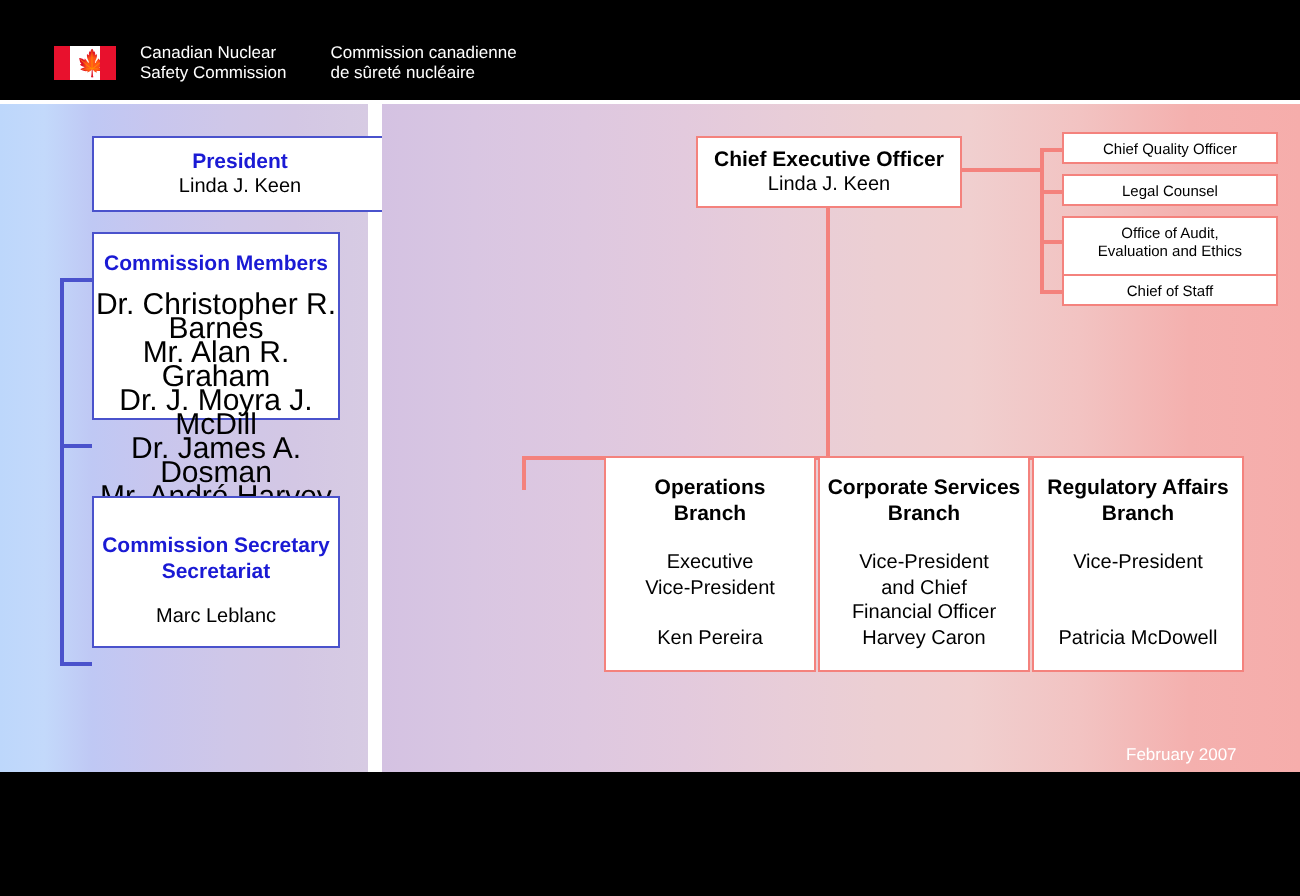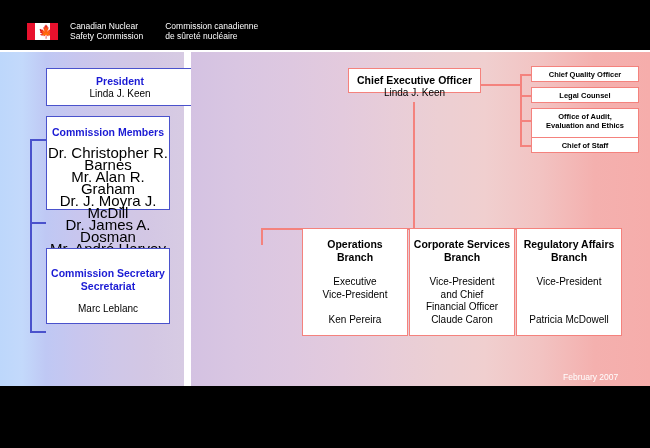--- a/index.html
+++ b/index.html
@@ -103,21 +103,21 @@
     font-size: 10.5px;
     line-height: 12.5px;
   }
   .bt-plain {
     color: #000000;
     font-size: 10px;
     line-height: 12.5px;
   }
   .bt-small-bold {
     color: #000000;
-    font-weight: bold;
+    font-weight: normal;
     font-size: 7.5px;
     line-height: 9px;
   }
 
   
   #box-president {
     left: 46px; top: 68px; width: 148px; height: 38px;
     padding-top: 6px;
   }
   #box-commission-members {
@@ -134,21 +134,21 @@
     font-size: 15px;
     line-height: 12px;
     white-space: pre-line;
   }
 
   
   .conn-blue { position: absolute; background: #4a52cc; }
 
   
   #box-ceo {
-    left: 348px; top: 68px; width: 133px; height: 25px;
+    left: 348px; top: 68px; width: 133px; height: 36px;
     padding-top: 5px;
   }
   .staff-box {
     left: 531px; width: 108px;
     padding-top: 3px;
   }
   #box-chief-quality-officer { top: 66px;  height: 16px; }
   #box-legal-counsel         { top: 87px;  height: 16px; }
   #box-office-audit          { top: 108px; height: 36px; padding-top: 3px; }
   #box-chief-of-staff        { top: 137px; height: 16px; }
@@ -278,21 +278,21 @@
 Vice-President</div>
   <div class="branch-name">Ken Pereira</div>
 </div>
 
 <div class="box red branch-box" id="box-corporate-services-branch">
   <div class="bt-black-bold" style="white-space:pre-line;">Corporate Services
 Branch</div>
   <div class="branch-role">Vice-President
 and Chief
 Financial Officer</div>
-  <div class="branch-name">Claude Caron</div>
+  <div class="branch-name">Harvey Caron</div>
 </div>
 
 <div class="box red branch-box" id="box-regulatory-affairs-branch">
   <div class="bt-black-bold" style="white-space:pre-line;">Regulatory Affairs
 Branch</div>
   <div class="branch-role">Vice-President</div>
   <div class="branch-name">Patricia McDowell</div>
 </div>
 
 <div id="footer-bar">

